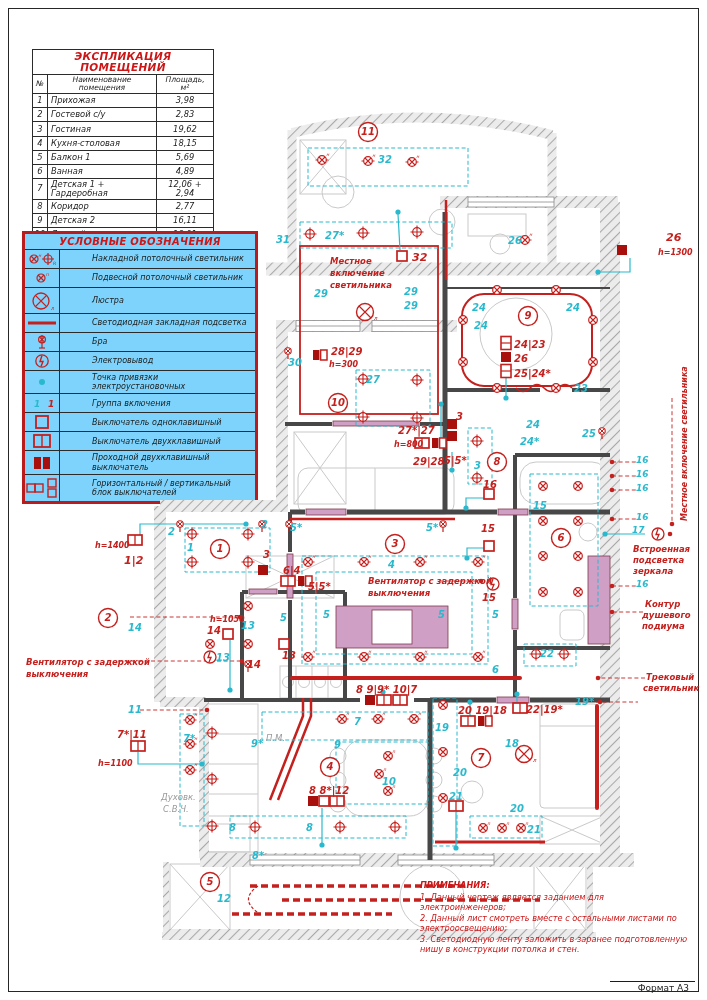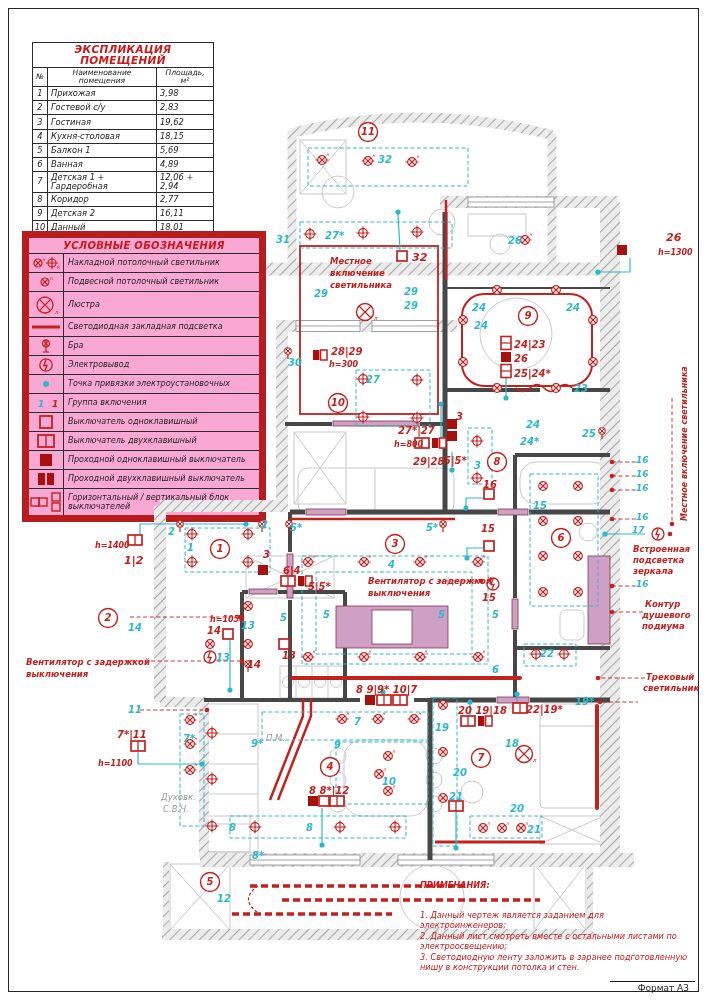--- a/index.html
+++ b/index.html
@@ -1,37 +1,37 @@
 <!DOCTYPE html>
 <html><head>
 <meta charset="utf-8">
 <style>
   html,body{margin:0;padding:0;background:#fff;}
   body{width:707px;height:1000px;position:relative;overflow:hidden;
        font-family:"DejaVu Sans","Liberation Sans",sans-serif;}
   .frame{position:absolute;inset:8px;border:1.2px solid #262626;pointer-events:none;}
 
   
-  .expl{position:absolute;left:32px;top:42px;width:182px;border-collapse:collapse;
+  .expl{position:absolute;left:32px;top:49px;width:182px;border-collapse:collapse;
         font-size:8.3px;font-style:italic;color:#1c1c1c;}
   .expl td,.expl th{border:1px solid #2b2b2b;padding:1px 3px;height:11.2px;line-height:1.05;}
   .expl .ttl{color:#cc1617;font-weight:bold;font-size:10.5px;text-align:center;height:14px;letter-spacing:.3px;}
   .expl .hdr td{font-size:7.6px;text-align:center;}
   .expl .num{width:12px;text-align:center;padding:1px 1px;}
-  .expl .area{width:50px;text-align:left;}
+  .expl .area{width:50px;text-align:center;}
 
   
-  .legend{position:absolute;left:22px;top:231px;width:230px;border:7px solid #b91c1c;
-          font-size:8px;font-style:italic;color:#1c1c1c;background:#f9a8d4;}
+  .legend{position:absolute;left:22px;top:231px;width:230px;border:3px solid #b91c1c;
+          font-size:8px;font-style:italic;color:#1c1c1c;background:#7dd3fc;}
   .legend .ttl{color:#cc1617;font-weight:bold;font-size:10px;text-align:center;
                border-bottom:1px solid #2b2b2b;padding:2px 0;letter-spacing:.3px;}
   .lrow{display:flex;align-items:center;border-bottom:1px solid #2b2b2b;min-height:16px;}
   .lrow:last-child{border-bottom:none;}
   .lsym{width:34px;align-self:stretch;border-right:1px solid #2b2b2b;display:flex;align-items:center;justify-content:center;}
-  .llab{flex:1;padding:2px 4px;line-height:1.15;}
+  .llab{flex:1;padding:2px 4px;line-height:1.15;margin-left:28px;}
 
   
   #plan{position:absolute;left:0;top:0;}
   #plan text{font-family:"DejaVu Sans","Liberation Sans",sans-serif;font-style:italic;}
   .pl-r{fill:#c4201d;font-weight:bold;}
   .pl-c{fill:#2ab9cc;font-weight:bold;}
   .pl-g{fill:#9a9a9a;}
   .roomnum circle{fill:#fff;stroke:#c4201d;stroke-width:1.4;}
   .roomnum text{fill:#c4201d;font-weight:bold;font-size:10px;text-anchor:middle;}
   .wall{fill:none;stroke:url(#hatch);}
@@ -42,21 +42,21 @@
   .czone{fill:none;stroke:#2ab9cc;stroke-width:1;stroke-dasharray:4 2.4;}
   .cline{fill:none;stroke:#2ab9cc;stroke-width:1.2;}
   .cdot{fill:#2ab9cc;}
   .rleader{fill:none;stroke:#c4201d;stroke-width:.9;stroke-dasharray:4 2.6;}
   .rdot{fill:#c4201d;}
   .rred{stroke:#c4201d;fill:none;}
 
   
   .notes{position:absolute;left:420px;top:880px;width:272px;color:#cc1617;
          font-style:italic;font-size:8.2px;line-height:1.28;}
-  .notes .ttl{font-weight:bold;margin-bottom:19px;}
+  .notes .ttl{font-weight:bold;margin-bottom:1px;}
   .fmt{position:absolute;right:12px;bottom:7px;font-size:9px;color:#1c1c1c;
        border-top:1px solid #1c1c1c;padding:1px 6px 0 28px;}
 </style>
 </head>
 <body>
 
 <div class="frame"></div>
 
 <table class="expl">
   <tbody>
@@ -228,28 +228,20 @@
     <span class="llab">Выключатель одноклавишный</span>
   </div>
   <div class="lrow">
     <span class="lsym">
       <svg width="32" height="18">
           <rect x="8" y="3" width="16" height="12" fill="none" stroke="#c4201d" stroke-width="1.8"></rect>
       <line x1="16" y1="3" x2="16" y2="15" stroke="#c4201d" stroke-width="1.4"></line>
         </svg>
       </span>
     <span class="llab">Выключатель двухклавишный</span>
-  </div>
-  <div class="lrow">
-    <span class="lsym">
-      <svg width="32" height="18">
-          <rect x="10" y="3" width="12" height="12" fill="#a8100e"></rect>
-        </svg>
-      </span>
-    <span class="llab">Проходной одноклавишный выключатель</span>
   </div>
   <div class="lrow">
     <span class="lsym">
       <svg width="32" height="18">
           <rect x="8" y="3" width="7" height="12" fill="#a8100e"></rect>
           <rect x="17" y="3" width="7" height="12" fill="#a8100e"></rect>
         </svg>
       </span>
     <span class="llab">Проходной двухклавишный выключатель</span>
   </div>

